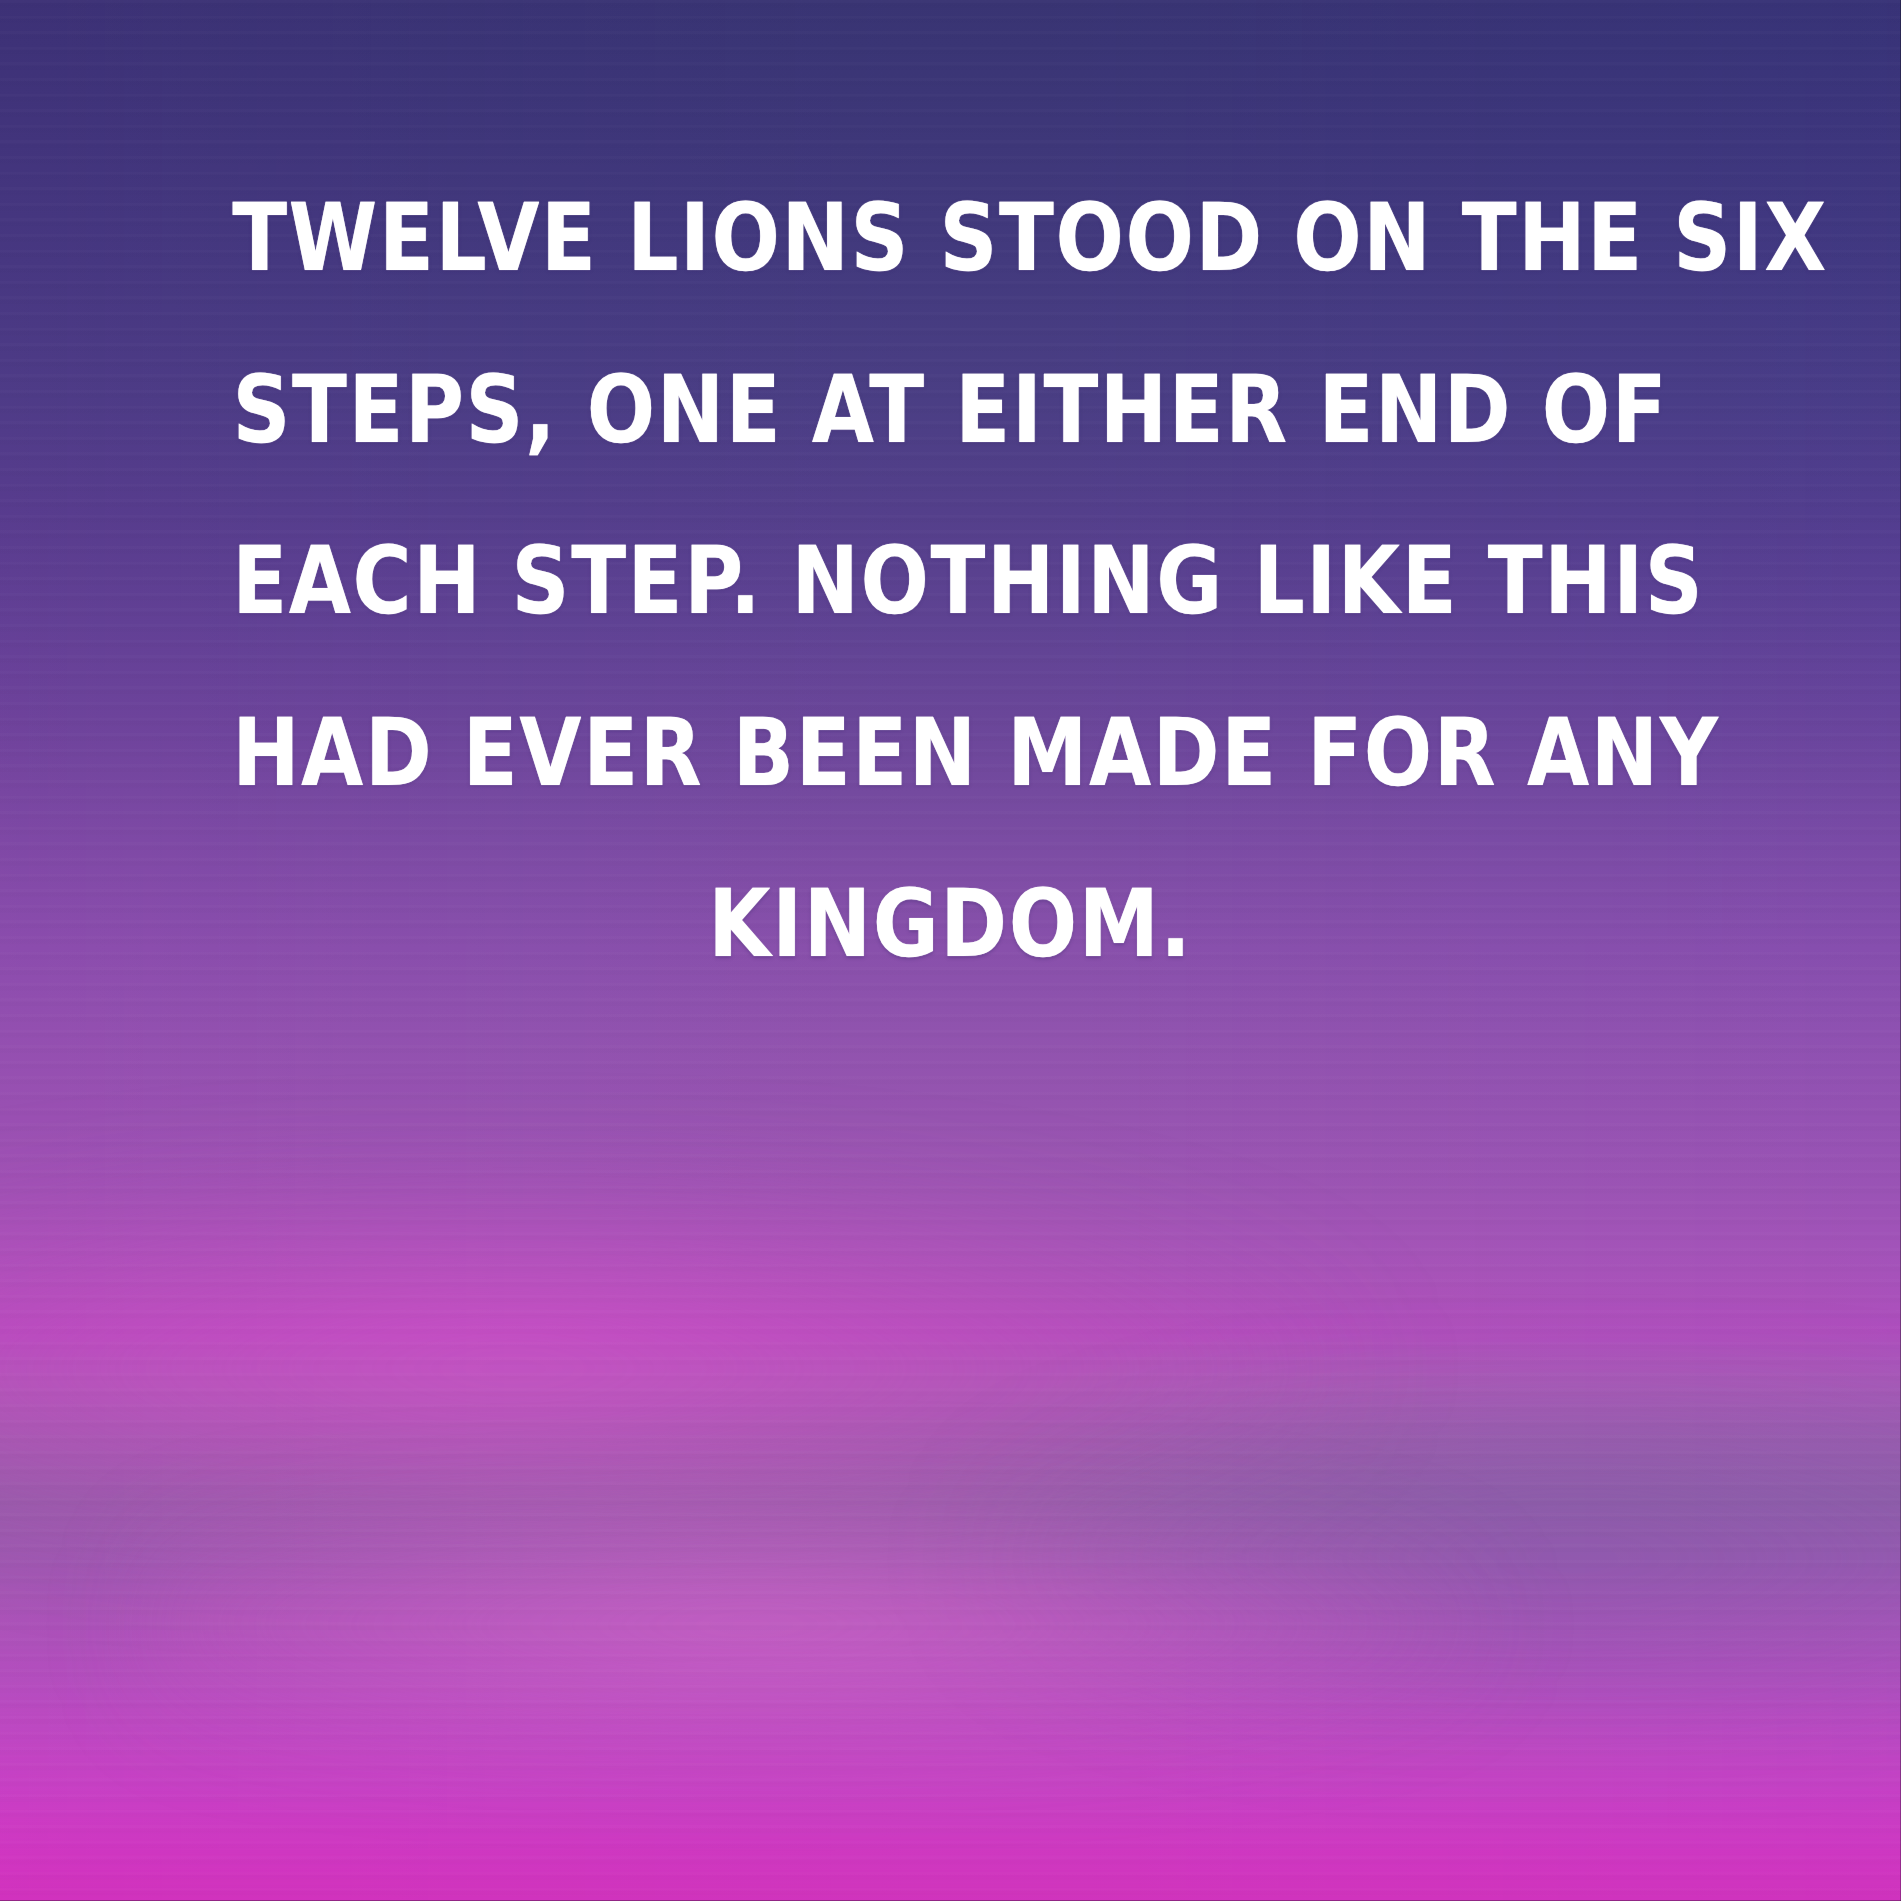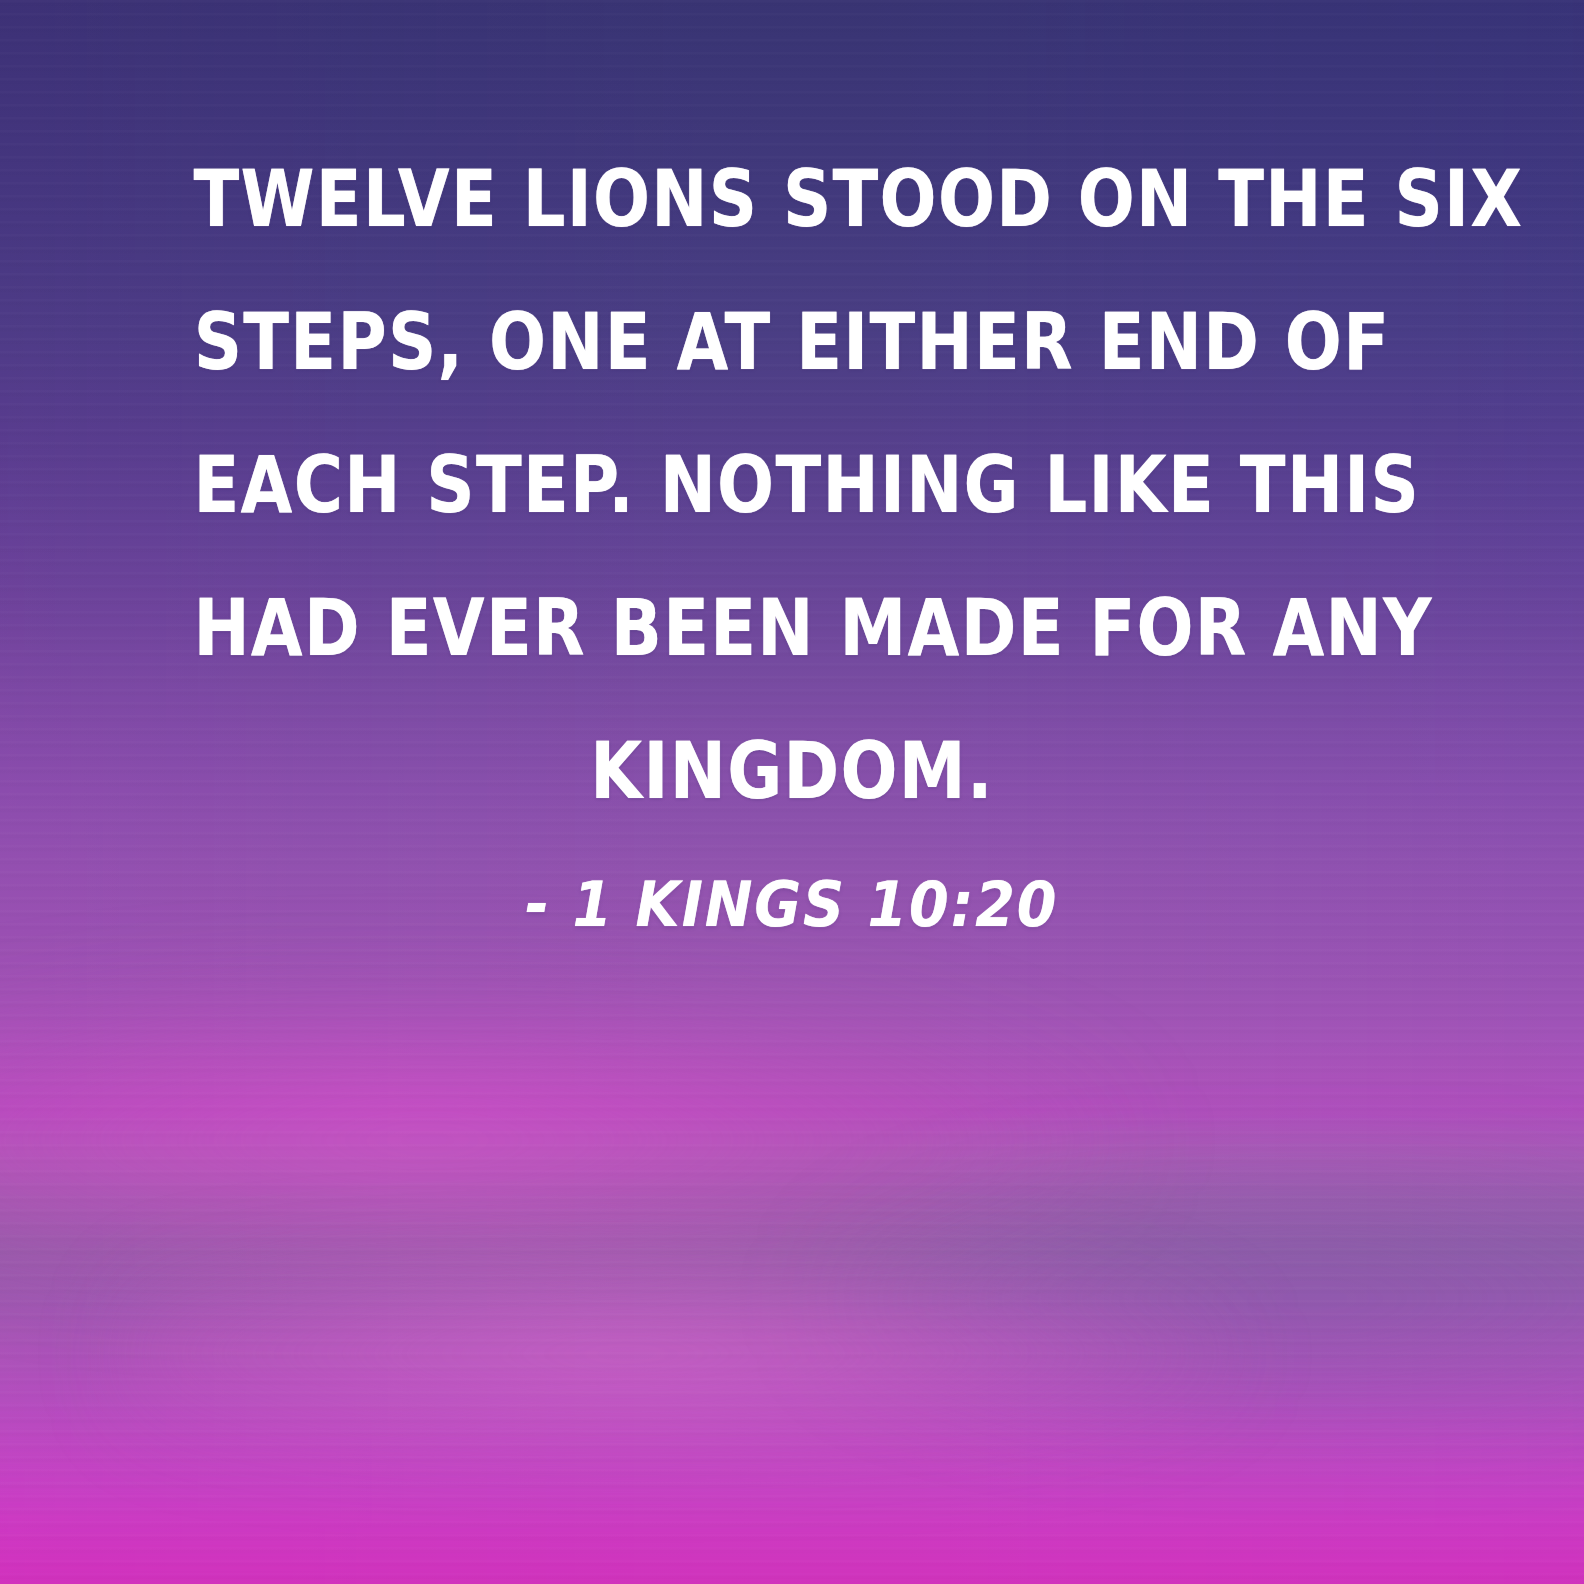--- a/index.html
+++ b/index.html
@@ -200,17 +200,14 @@
   <div class="streaks"></div>
 
   <div class="verse-block">
     <span class="verse-line">TWELVE LIONS STOOD ON THE SIX</span>
     <span class="verse-line">STEPS, ONE AT EITHER END OF</span>
     <span class="verse-line">EACH STEP. NOTHING LIKE THIS</span>
     <span class="verse-line">HAD EVER BEEN MADE FOR ANY</span>
     <span class="verse-line">KINGDOM.</span>
   </div>
 
-  <div class="attribution">
-    <span class="attribution-text">- 1 KINGS 10:20</span>
-  </div>
 
 </div>
 
 </body></html>

